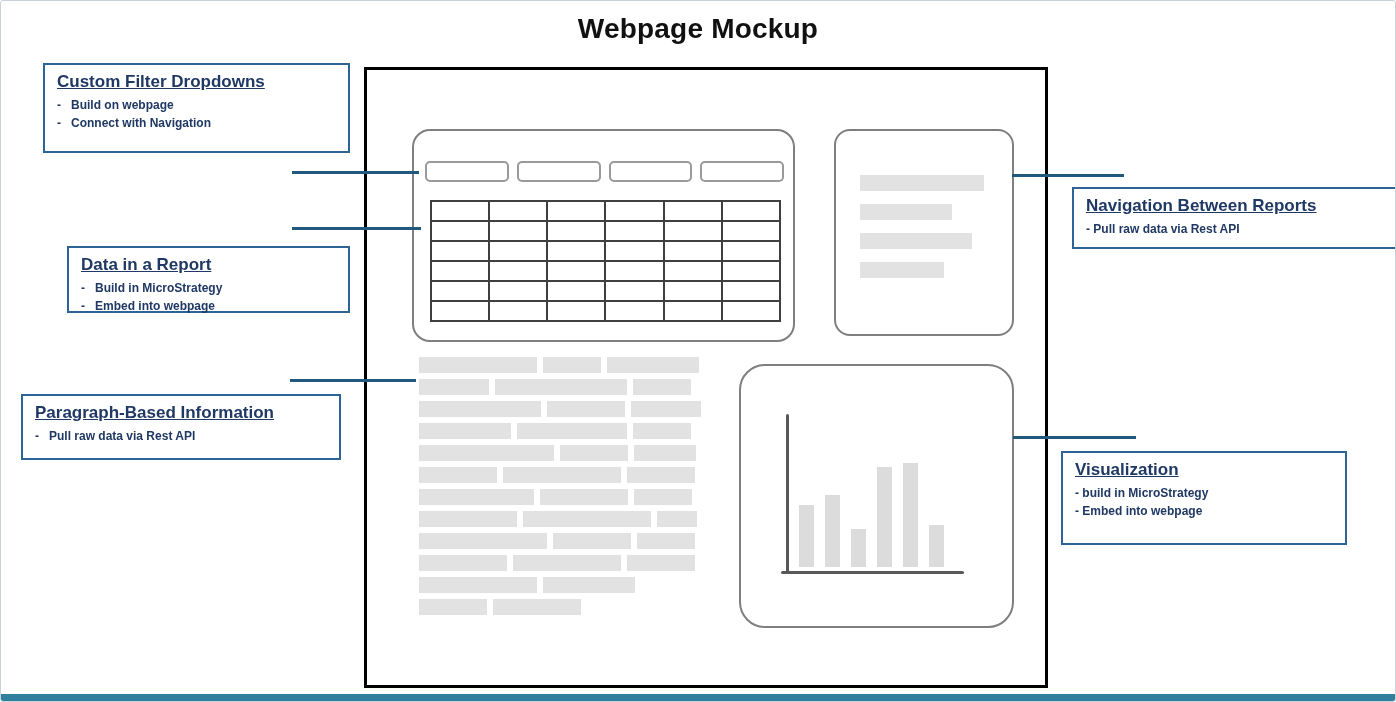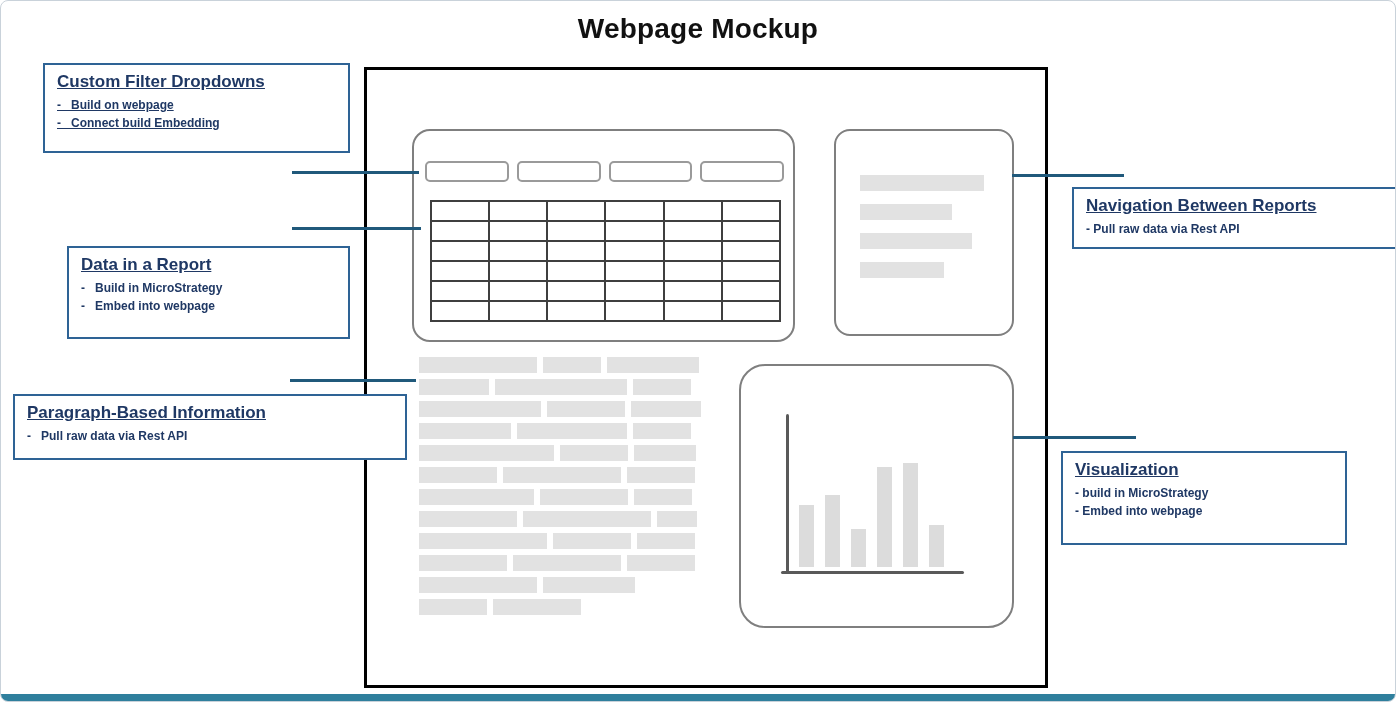--- a/index.html
+++ b/index.html
@@ -5,21 +5,21 @@
   * { box-sizing: border-box; margin: 0; padding: 0; }
   html, body { background: #ffffff; }
   body { font-family: "Liberation Sans", sans-serif; }
 
   .canvas {
     position: relative;
     width: 1396px;
     height: 702px;
     background: #ffffff;
     border: 1px solid #c9d2da;
-    border-radius: 8px;
+    border-radius: 3px;
     overflow: hidden;
   }
 
   .title {
     position: absolute;
     top: 12px; left: 0;
     width: 100%;
     text-align: center;
     font-size: 28px;
     font-weight: 700;
@@ -131,23 +131,23 @@
     text-decoration: underline;
     font-size: 17px;
     margin-bottom: 4px;
   }
   .bullet {
     font-weight: 700;
     font-size: 12px;
     line-height: 1.5;
     white-space: pre-wrap;
   }
-  #callout-0 { left: 42px;   top: 62px;  width: 307px; height: 90px; text-decoration: underline; }
-  #callout-1 { left: 66px;   top: 245px; width: 283px; height: 93px; }
-  #callout-2 { left: 12px;   top: 393px; width: 394px; height: 66px; }
+  #callout-0 { left: 42px;   top: 62px;  width: 307px; height: 90px; }
+  #callout-1 { left: 66px;   top: 245px; width: 283px; height: 67px; }
+  #callout-2 { left: 20px;   top: 393px; width: 320px; height: 66px; }
   #callout-3 { left: 1063px; top: 186px; width: 327px; height: 62px; margin-left: 8px; }
   #callout-4 { left: 1060px; top: 450px; width: 286px; height: 94px; }
 
   
   .connector { position: absolute; height: 3px; background: var(--connector, #20597b); }
   #conn-0 { left: 291px;  top: 170px; width: 127px; }
   #conn-1 { left: 291px;  top: 226px; width: 129px; }
   #conn-2 { left: 289px;  top: 378px; width: 126px; }
   #conn-3 { left: 1011px; top: 173px; width: 112px; }
   #conn-4 { left: 1012px; top: 435px; width: 123px; }
@@ -311,21 +311,21 @@
           <div class="cbar" style="height: 42px;"></div>
         </div>
     </div>
 
   </div>
 
   <div class="callout" id="callout-0">
     <div class="callout-title">Custom Filter Dropdowns</div>
     <div class="callout-bullets">
         <div class="bullet">-   Build on webpage</div>
-        <div class="bullet">-   Connect build Embedding</div>
+        <div class="bullet">-   Connect with Navigation</div>
       </div>
   </div>
 
   <div class="callout" id="callout-1">
     <div class="callout-title">Data in a Report</div>
     <div class="callout-bullets">
         <div class="bullet">-   Build in MicroStrategy</div>
         <div class="bullet">-   Embed into webpage</div>
       </div>
   </div>

